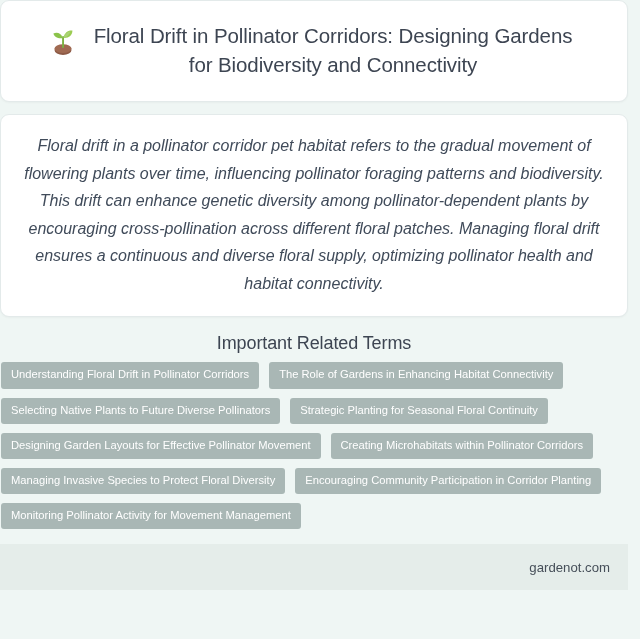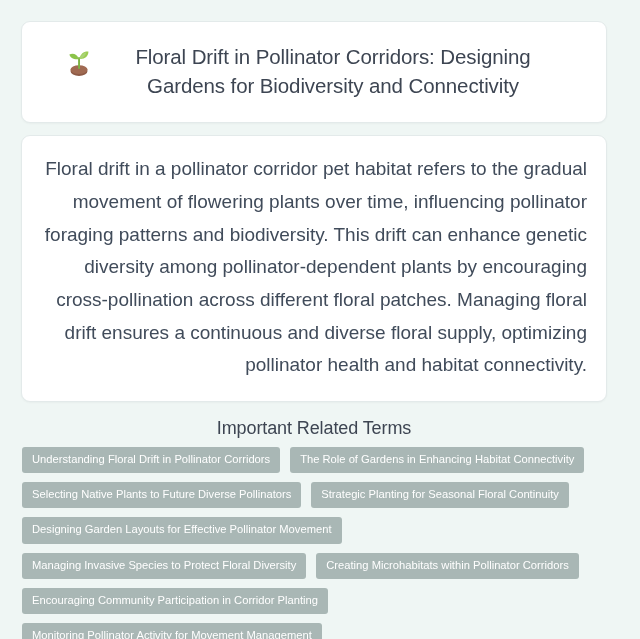--- a/index.html
+++ b/index.html
@@ -13,21 +13,20 @@
     overflow: hidden;
     background: #eff6f4;
     font-family: "Liberation Sans", sans-serif;
     -webkit-font-smoothing: antialiased;
   }
 
   .page {
     width: 628px;
     height: 639px;
     box-sizing: border-box;
-    padding: 21px;
     background: #eff6f4;
     display: block;
     position: relative;
   }
 
   
   .header-card {
     background: #ffffff;
     border: 1px solid #e3eaea;
     border-radius: 9px;
@@ -68,25 +67,26 @@
   .desc-card {
     background: #ffffff;
     border: 1px solid #e3eaea;
     border-radius: 9px;
     box-sizing: border-box;
     padding: 17px 19px 19px 19px;
     margin-bottom: 16px;
     box-shadow: 0 1px 2px rgba(40, 60, 60, 0.04);
   }
   .desc-text {
-    font-size: 19px;
+    font-size: 16px;
     line-height: 1.72;
     color: #404b5a;
     margin: 0;
-    text-align: right;
+    text-align: center;
+    font-style: italic;
   }
 
   
   .terms-heading {
     font-size: 18px;
     color: #3d4552;
     text-align: center;
     font-weight: 400;
     margin: 8px 0 8px 0;
     letter-spacing: -0.1px;
@@ -154,21 +154,24 @@
   </div>
 
   <div>
     <h2 class="terms-heading">Important Related Terms</h2>
     <div class="tag-list" id="tag-list">
         <button class="tag">Understanding Floral Drift in Pollinator Corridors</button>
         <button class="tag">The Role of Gardens in Enhancing Habitat Connectivity</button>
         <button class="tag">Selecting Native Plants to Future Diverse Pollinators</button>
         <button class="tag">Strategic Planting for Seasonal Floral Continuity</button>
         <button class="tag">Designing Garden Layouts for Effective Pollinator Movement</button>
+        <button class="tag">Creating Microhabitats within Pollinator Corridors</button>
         <button class="tag">Managing Invasive Species to Protect Floral Diversity</button>
-        <button class="tag">Creating Microhabitats within Pollinator Corridors</button>
         <button class="tag">Encouraging Community Participation in Corridor Planting</button>
         <button class="tag">Monitoring Pollinator Activity for Movement Management</button>
       </div>
   </div>
 
+  <div class="footer-bar">
+    <span class="footer-domain">gardenot.com</span>
+  </div>
 
 </div>
 
 </body></html>

